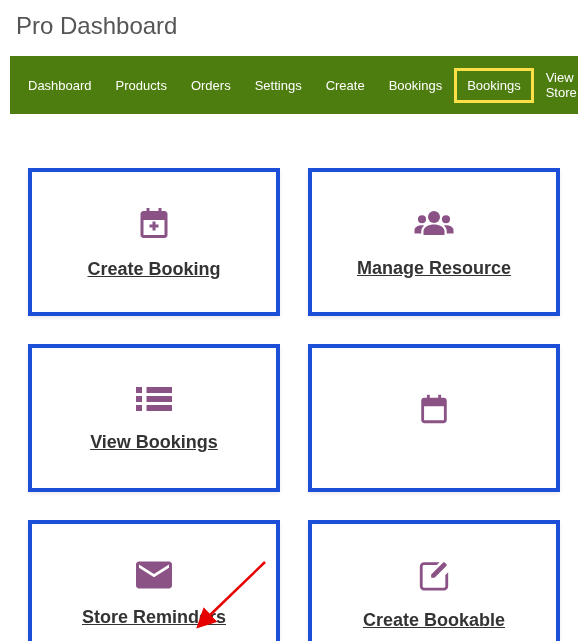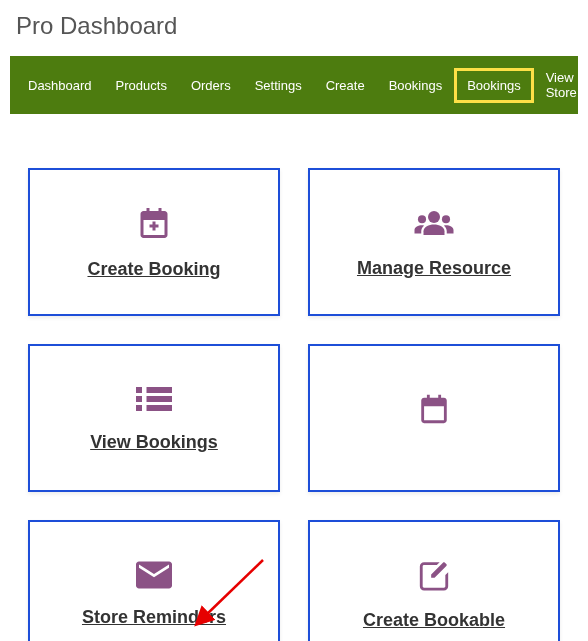--- a/index.html
+++ b/index.html
@@ -33,21 +33,21 @@
       border: 3px solid #fde047;
       padding: 7px 10px;
     }
     .grid {
       display: grid;
       grid-template-columns: 1fr 1fr;
       gap: 28px;
       padding: 54px 28px 28px;
     }
     .card {
-      border: 2px solid #1d4ed8;
+      border: 4px solid #1d4ed8;
       box-shadow: 0 2px 4px rgba(0,0,0,0.08);
       height: 148px;
       display: flex;
       flex-direction: column;
       align-items: center;
       justify-content: center;
       background: #fff;
       cursor: pointer;
       position: relative;
     }

